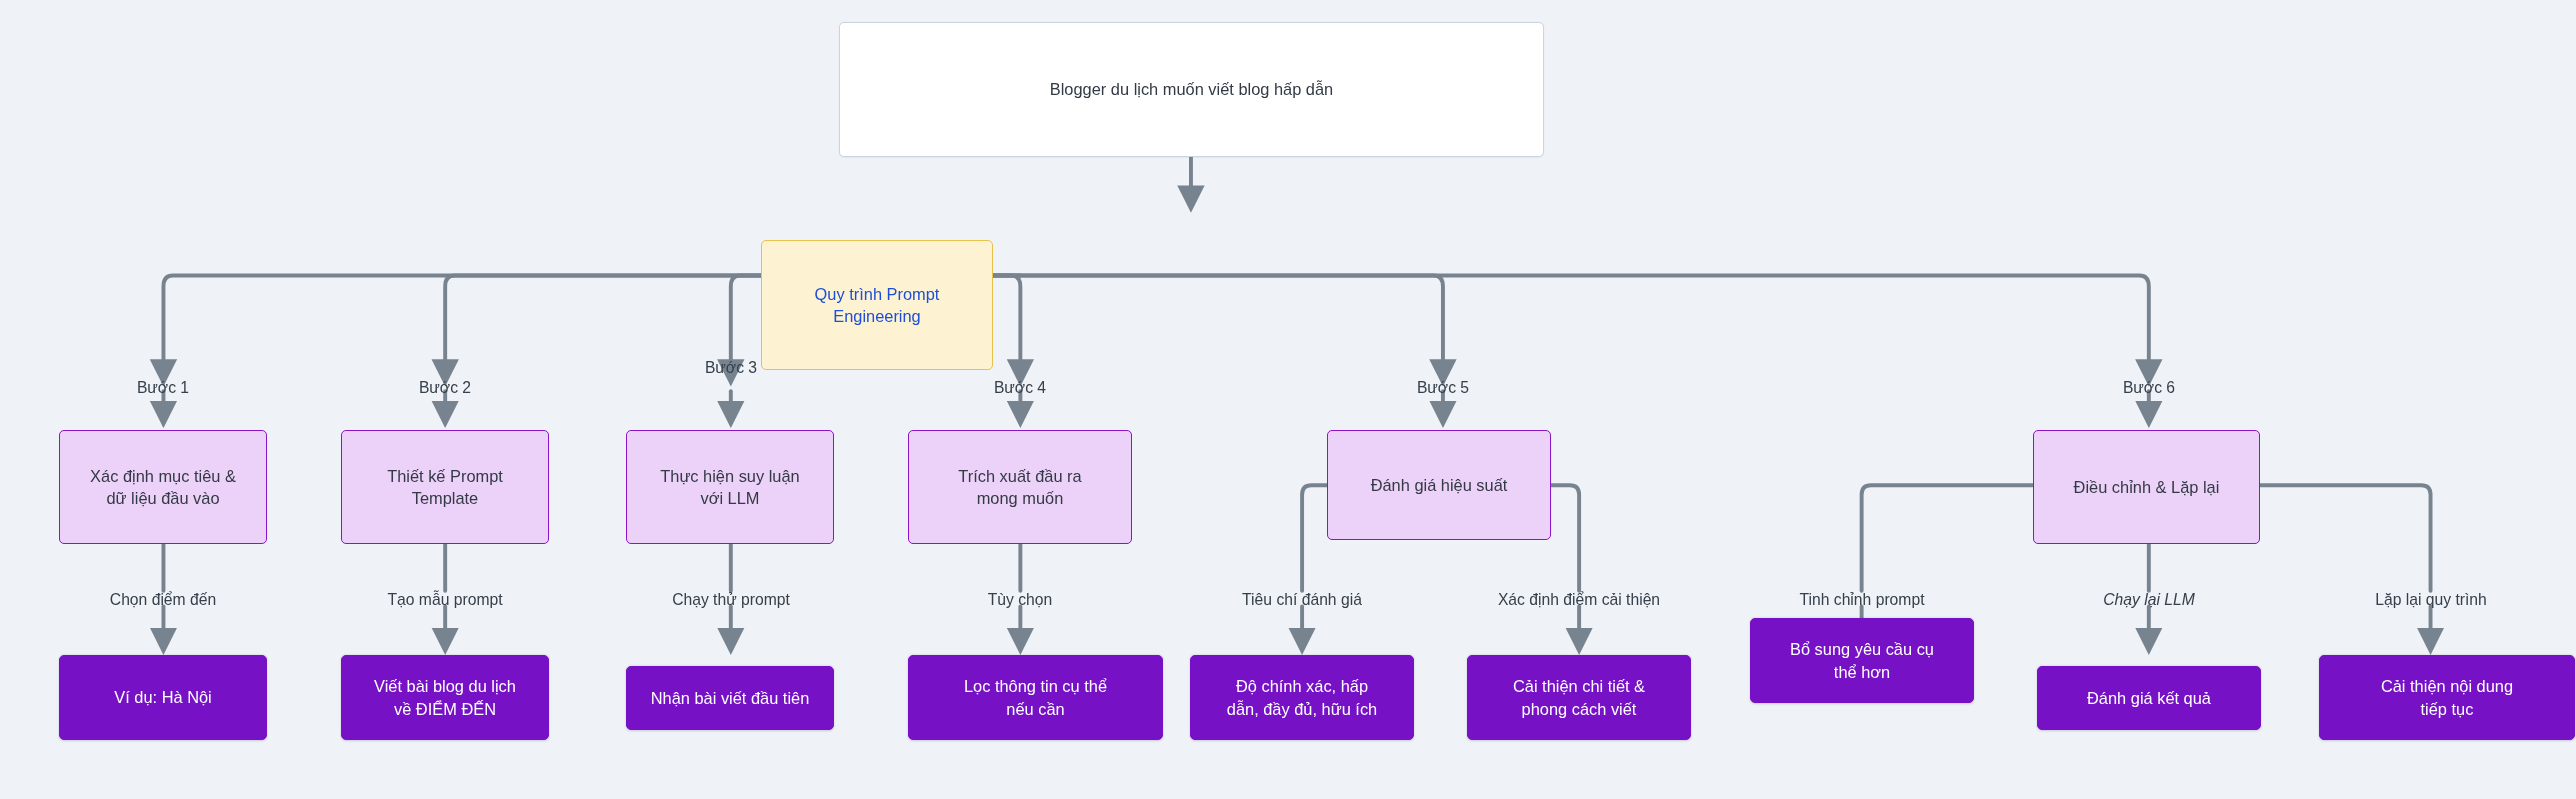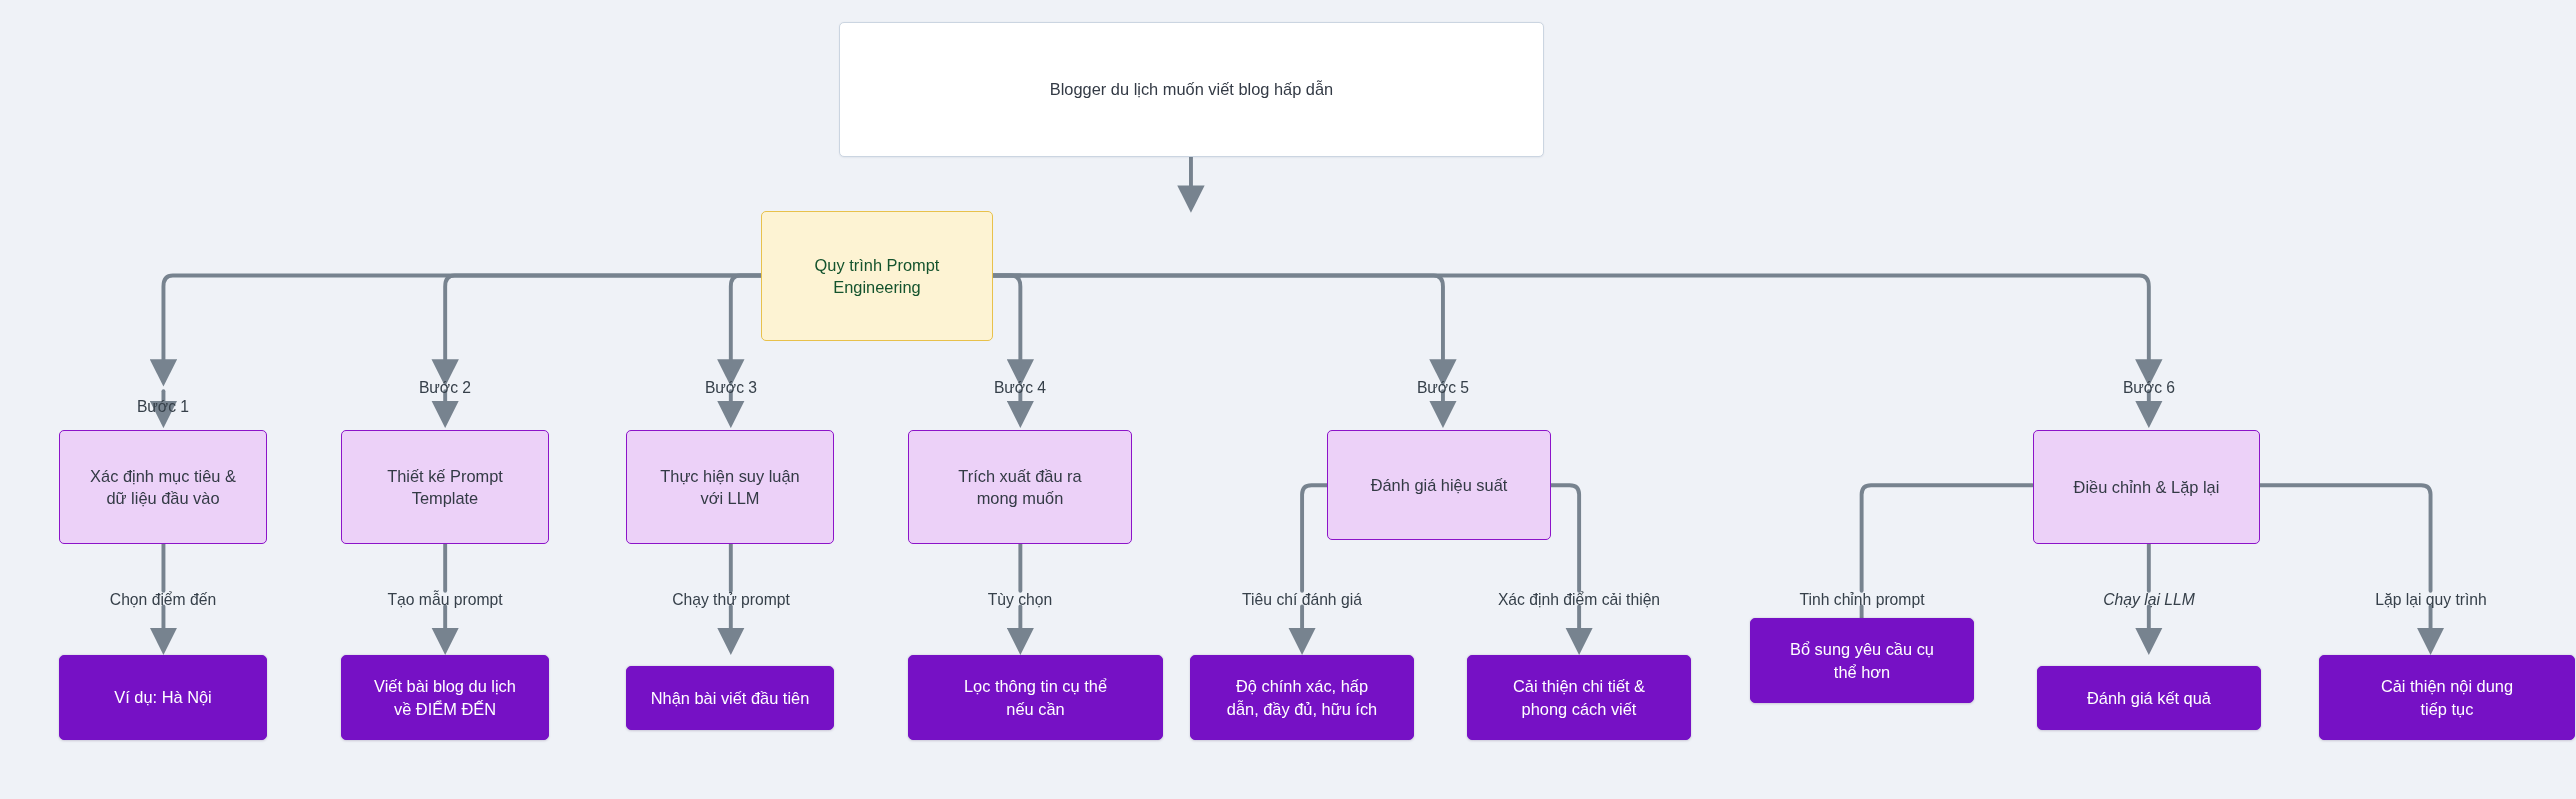--- a/index.html
+++ b/index.html
@@ -25,22 +25,23 @@
   .node.root{
     background:#ffffff;
     border:1.2px solid #cbd5e1;
     color:#333a45;
     font-size:16.4px;
     box-shadow:0 0.8px 1.6px rgba(20,30,60,.06);
   }
   .node.process{
     background:#fdf3d3;
     border:1.6px solid #e8c14b;
-    color:#14532d;
+    color:#1d4ed8;
     font-size:16.4px;
+    margin-top:29px;
   }
   .node.step{
     background:#ecd1f8;
     border:1.6px solid #8c14c9;
     color:#333a45;
     font-size:16.4px;
   }
   .node.leaf{
     background:#7611c5;
     border:1.6px solid #7611c5;
@@ -111,23 +112,23 @@
       <path d="M 3105 775 L 3105 830" marker-end="url(#arrow)"></path>
 
     </g>
   </svg>
 
   <div class="node root" style="left:839px;top:22px;width:705px;height:135px;">Blogger du lịch muốn viết blog hấp dẫn</div>
 
   <div class="node process" style="left:761px;top:211px;width:232px;height:130px;">Quy trình Prompt
 Engineering</div>
 
-  <div class="edge-label" style="left:163px;top:388px;margin-top:19px;">Bước 1</div>
+  <div class="edge-label" style="left:163px;top:388px;">Bước 1</div>
   <div class="edge-label" style="left:445px;top:388px;">Bước 2</div>
-  <div class="edge-label" style="left:731px;top:388px;">Bước 3</div>
+  <div class="edge-label" style="left:731px;top:368px;">Bước 3</div>
   <div class="edge-label" style="left:1020px;top:388px;">Bước 4</div>
   <div class="edge-label" style="left:1443px;top:388px;">Bước 5</div>
   <div class="edge-label" style="left:2149px;top:388px;">Bước 6</div>
 
   <div class="node step" style="left:59px;top:430px;width:208px;height:114px;">Xác định mục tiêu &amp;
 dữ liệu đầu vào</div>
   <div class="node step" style="left:341px;top:430px;width:208px;height:114px;">Thiết kế Prompt
 Template</div>
   <div class="node step" style="left:626px;top:430px;width:208px;height:114px;">Thực hiện suy luận
 với LLM</div>

